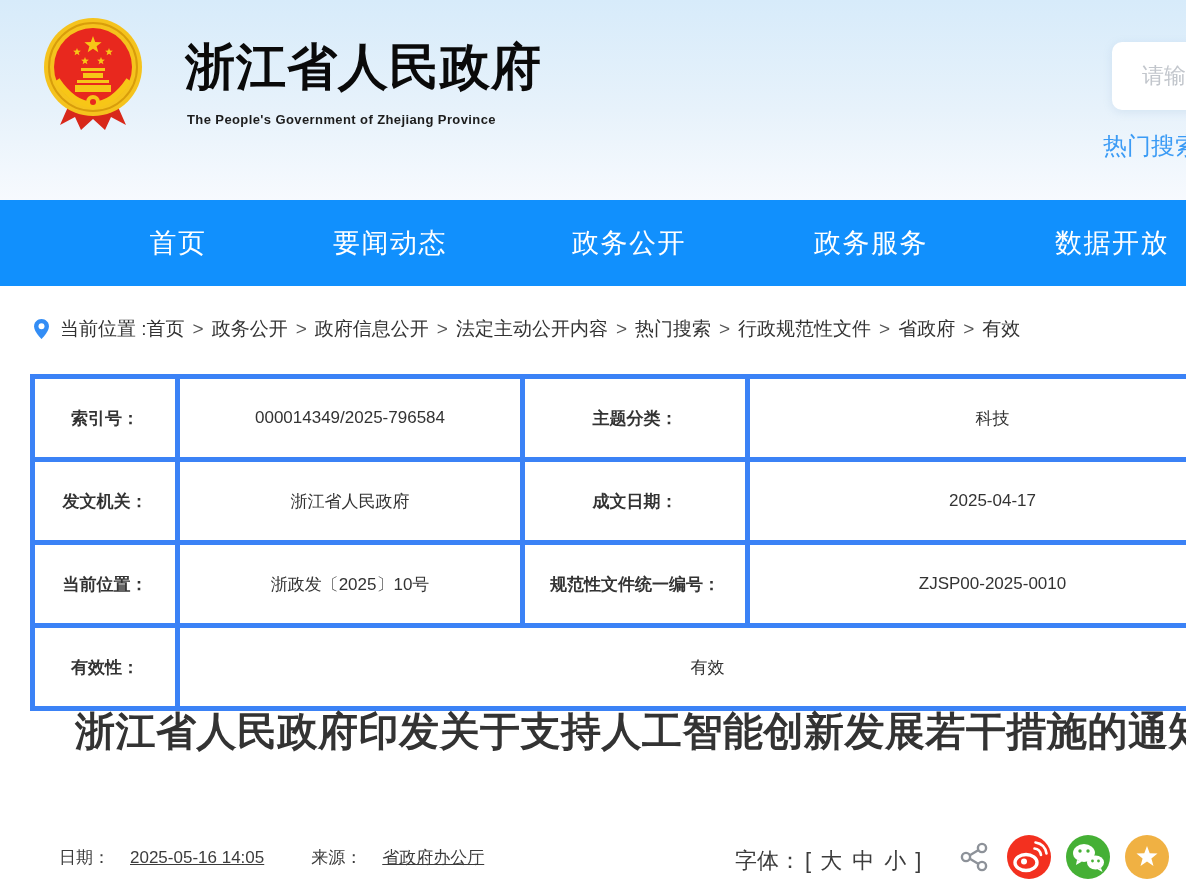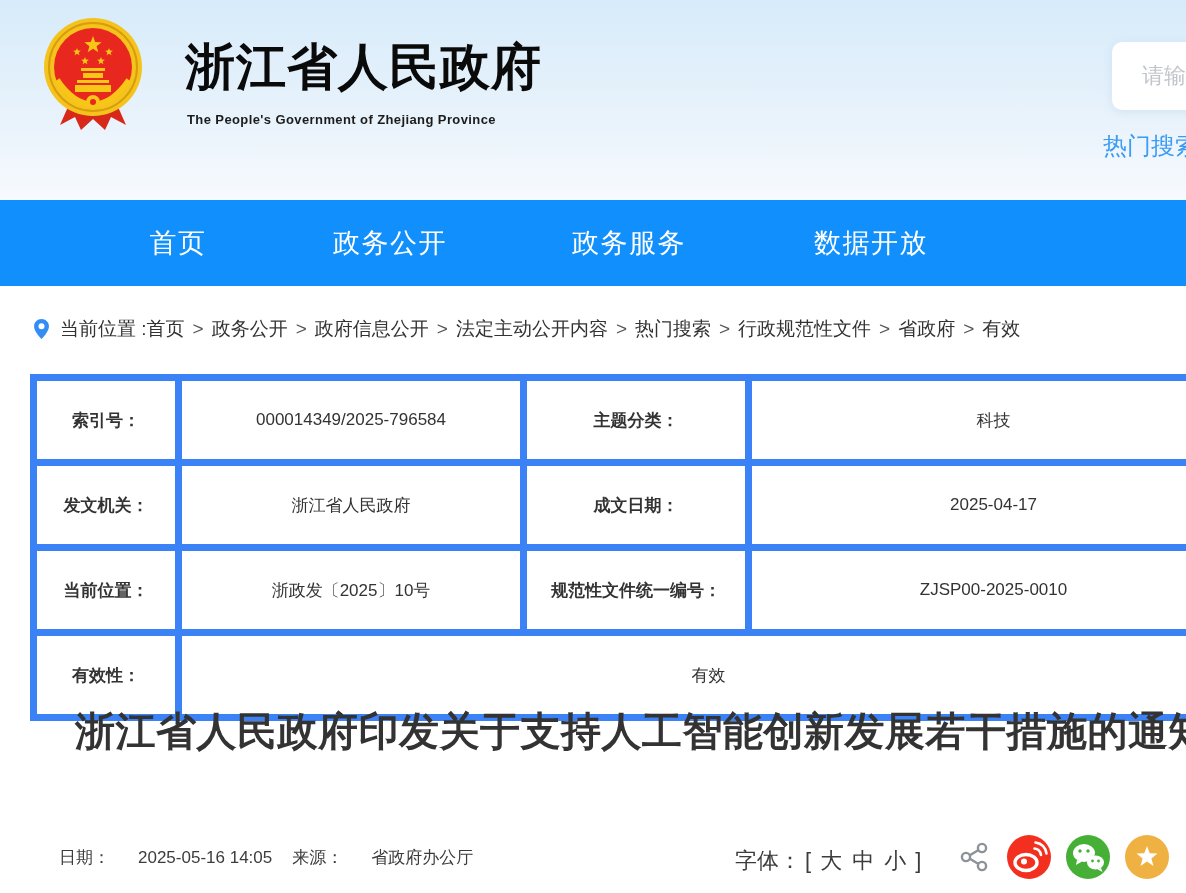--- a/index.html
+++ b/index.html
@@ -37,31 +37,31 @@
   
   .breadcrumb{position:absolute;top:316px;left:33px;display:flex;align-items:center;
               font-size:19px;color:#333;white-space:nowrap;justify-content:center;}
   .breadcrumb .pin{width:17px;height:22px;margin-right:10px;flex:0 0 auto;}
   .crumb{cursor:pointer;}
   .crumb-sep{margin:0 8px;color:#555;}
 
   
   .doc-table{position:absolute;top:374px;left:30px;width:1205px;border-collapse:collapse;
              table-layout:fixed;}
-  .doc-table td{border:7px solid #3b82f6;height:58px;text-align:center;vertical-align:middle;
+  .doc-table td{border:5px solid #3b82f6;height:58px;text-align:center;vertical-align:middle;
                 font-size:17px;color:#333;padding:10px 6px;}
   .doc-table .lbl{font-weight:700;}
   .col1{width:145px;} .col2{width:345px;} .col3{width:225px;} .col4{width:490px;}
 
   
   .article-title{position:absolute;top:704px;left:75px;font-size:40px;font-weight:700;color:#333;
                  white-space:nowrap;letter-spacing:.5px;}
   .meta-left{position:absolute;top:846px;left:59px;font-size:17px;color:#3c3c3c;white-space:nowrap;}
-  .meta-left .val{margin-left:28px;}
-  .meta-left .src-lbl{margin-left:20px;}
+  .meta-left .val{margin-left:20px;text-decoration:underline;}
+  .meta-left .src-lbl{margin-left:47px;}
   .meta-font{position:absolute;top:846px;left:735px;font-size:22px;color:#3c3c3c;white-space:nowrap;}
   .meta-font .fs{cursor:pointer;margin:0 5px;}
   .meta-font .br{margin:0 4px;color:#3c3c3c;}
   .share-btn{position:absolute;cursor:pointer;}
   .share-plain{left:958px;top:841px;width:32px;height:32px;}
   .circle-icon{width:44px;height:44px;border-radius:50%;top:835px;}
   .weibo{left:1007px;background:#f3301f;}
   .wechat{left:1066px;background:#45b035;}
   .qzone{left:1125px;background:#f0b143;}
   .circle-icon svg{width:44px;height:44px;display:block;}
@@ -97,20 +97,21 @@
     <div class="site-subtitle">The People's Government of Zhejiang Province</div>
 
     <div class="search-box">
       <input type="text" placeholder="请输" style="">
     </div>
     <a class="hot-search">热门搜索</a>
   </div>
 
   <div class="nav">
     <span class="nav-item">首页</span>
+    <span class="nav-item">要闻动态</span>
     <span class="nav-item">政务公开</span>
     <span class="nav-item">政务服务</span>
     <span class="nav-item">数据开放</span>
   </div>
 
   <div class="breadcrumb">
     <svg class="pin" viewBox="0 0 24 30">
       <path d="M12 1 C6 1 1.5 5.6 1.5 11.4 C1.5 19 12 29 12 29 C12 29 22.5 19 22.5 11.4 C22.5 5.6 18 1 12 1 Z" fill="#338df5"></path>
       <circle cx="12" cy="11" r="4.2" fill="#fff"></circle>
     </svg>

